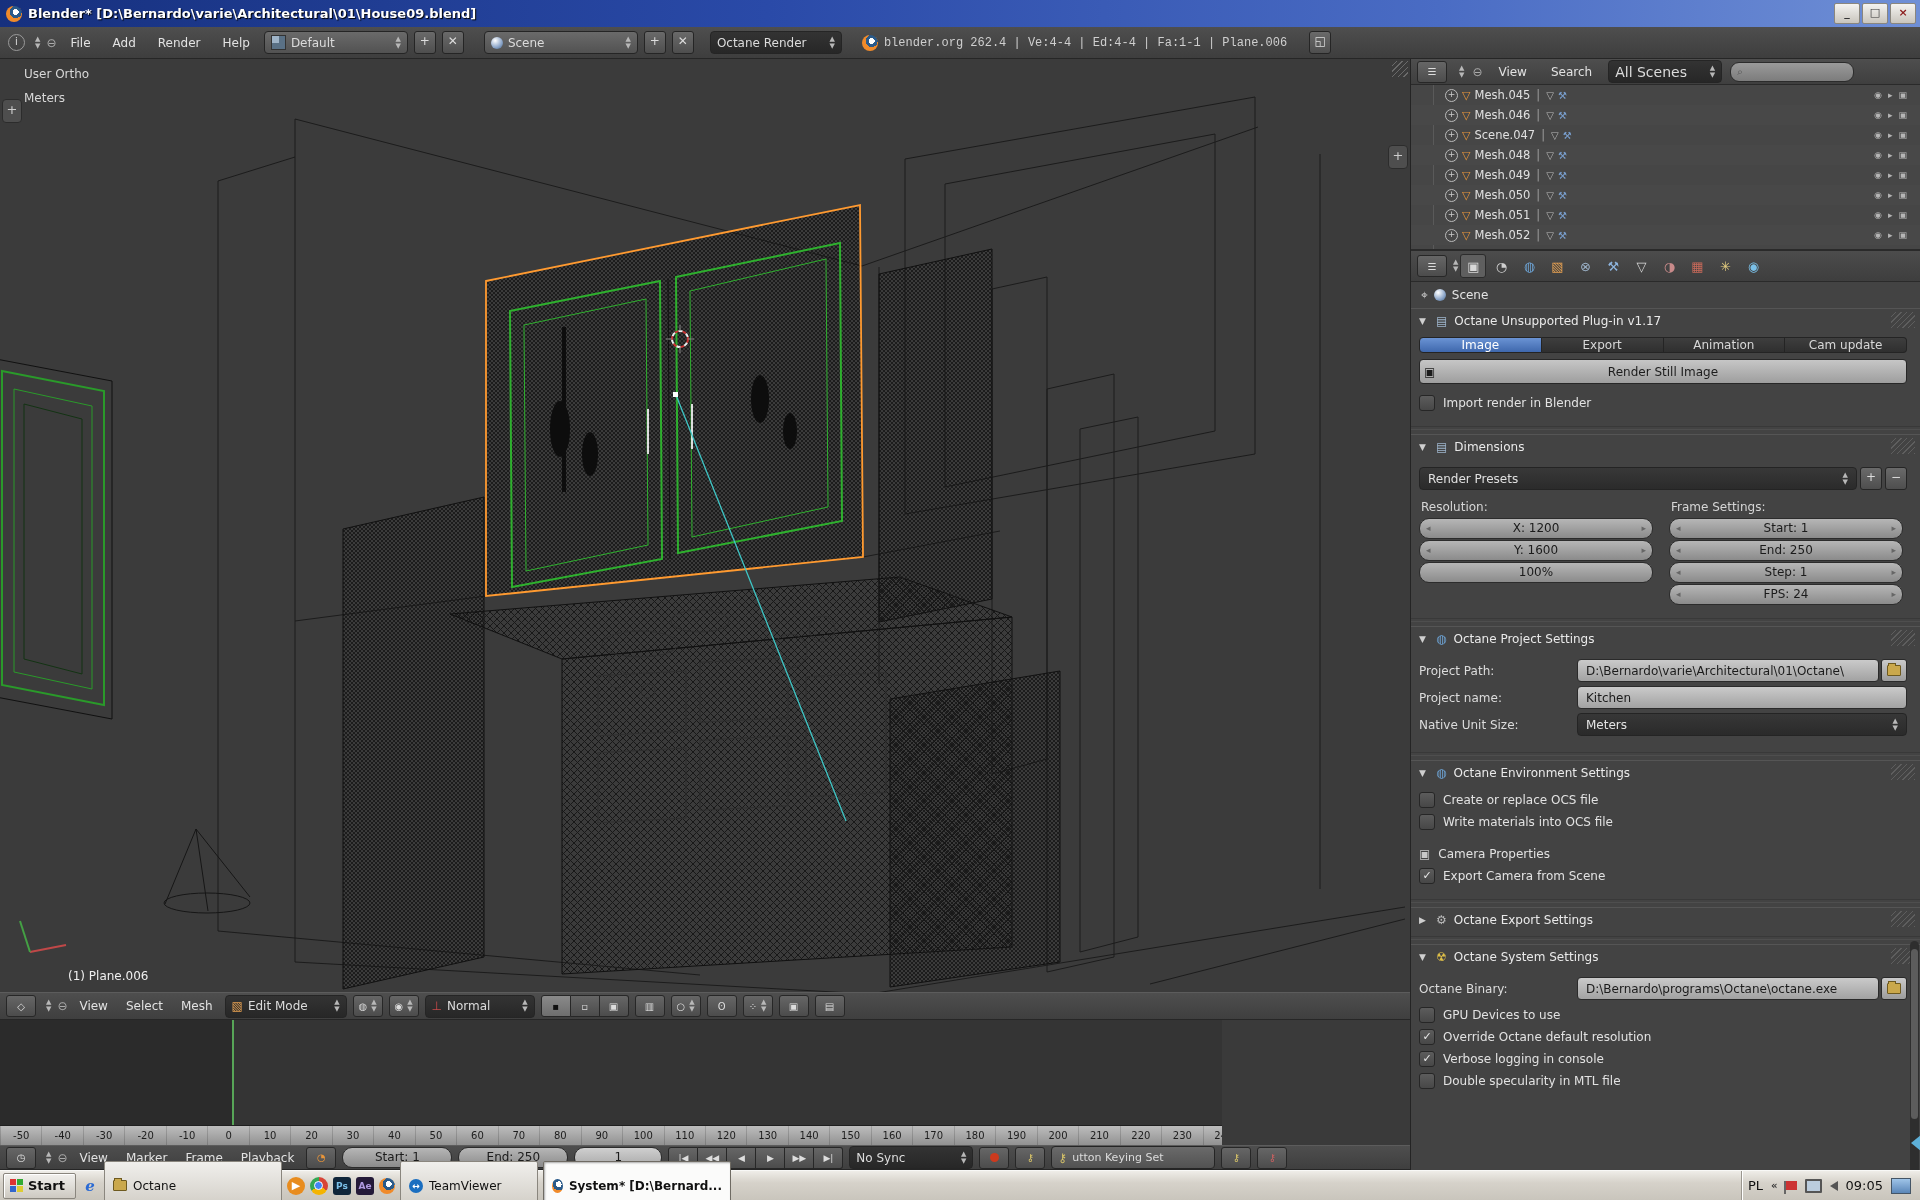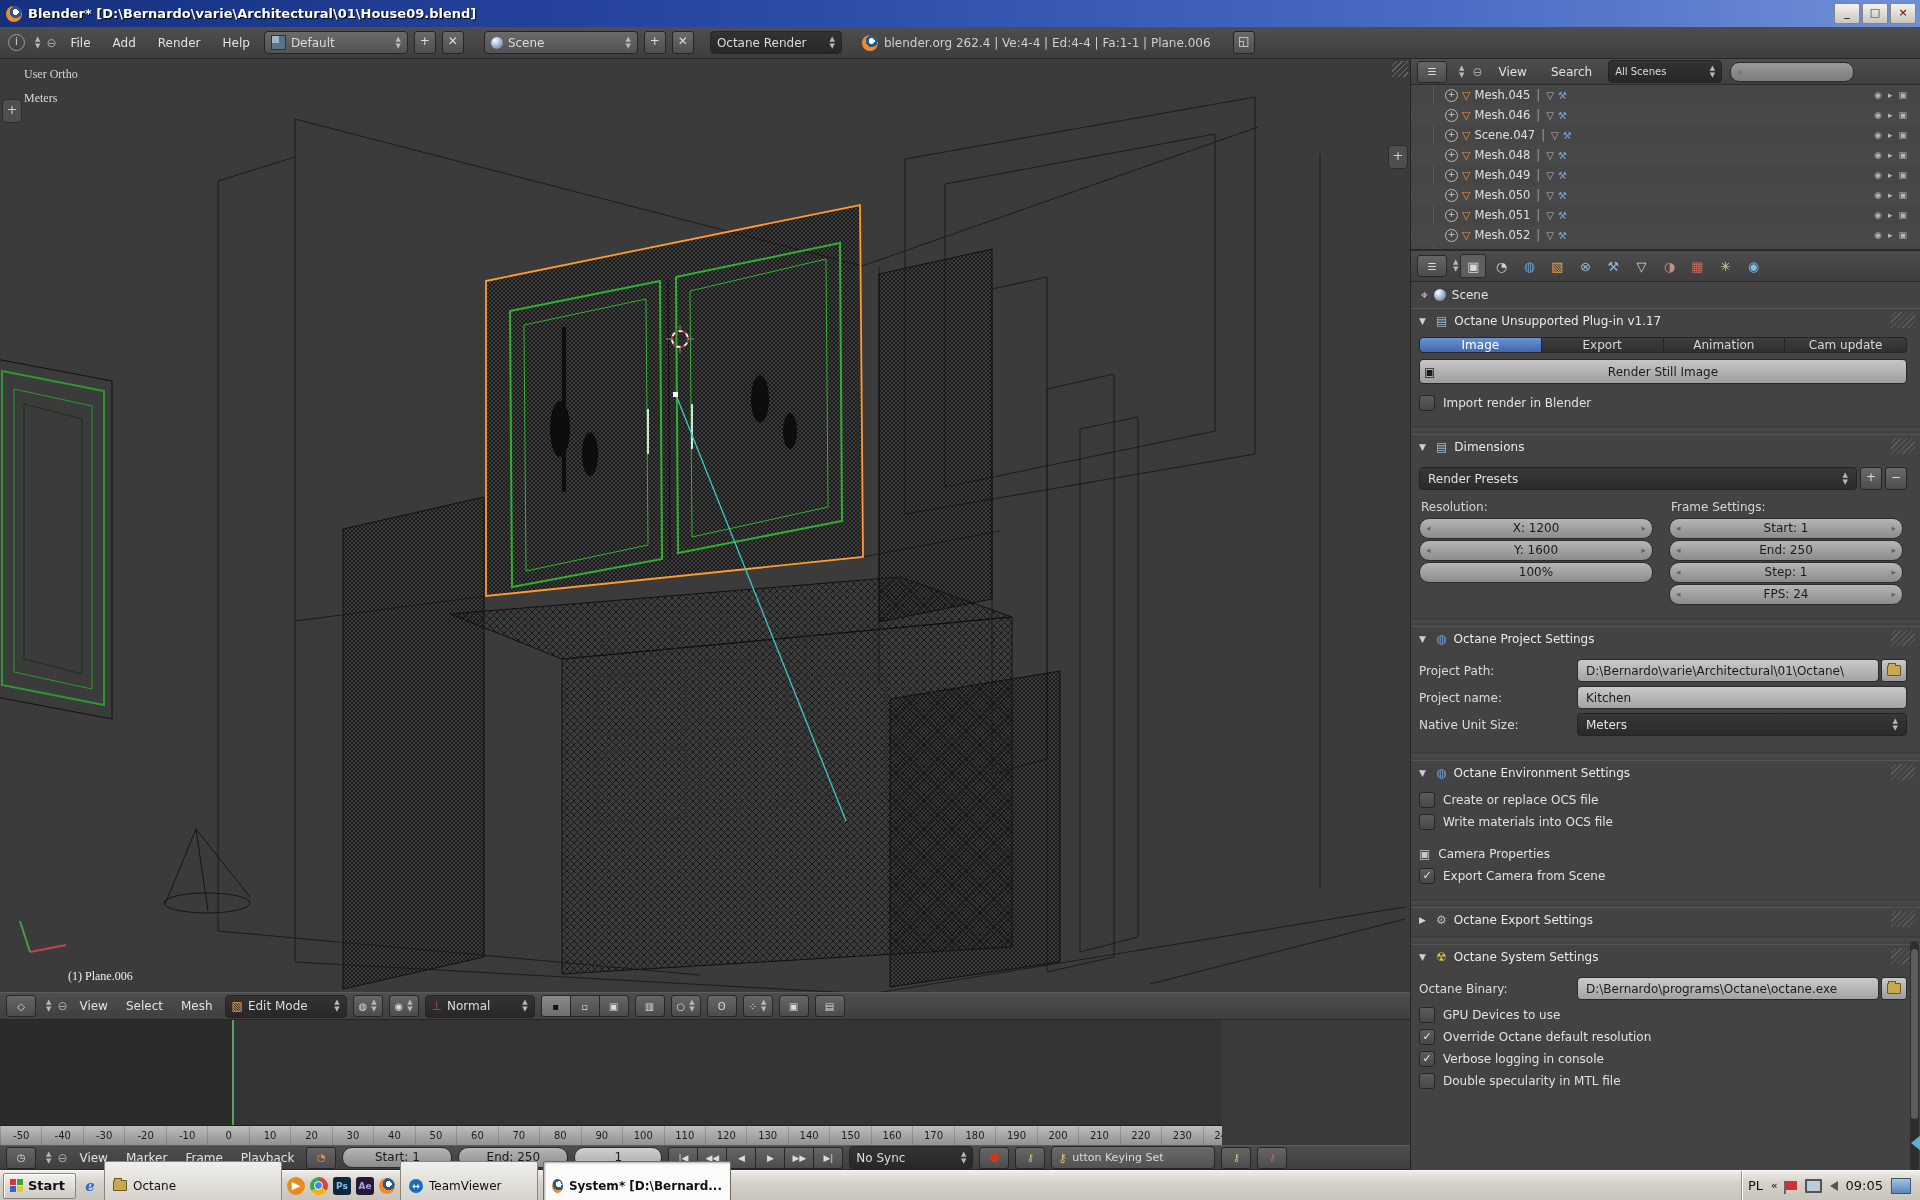--- a/index.html
+++ b/index.html
@@ -22,28 +22,28 @@
   .infobar{position:absolute;left:0;top:27px;width:1920px;height:32px;
     background:linear-gradient(#4e4e4e,#3e3e3e);border-bottom:1px solid #262626;
     display:flex;align-items:center;gap:6px;padding:0 8px;box-sizing:border-box;}
   .menu-label{padding:0 8px;color:#e2e2e2;}
   .updown{color:#b8b8b8;font-size:7px;line-height:7px;display:inline-flex;flex-direction:column;margin-left:4px;}
   .dd{display:inline-flex;align-items:center;height:21px;border-radius:4px;border:1px solid #252525;
     background:linear-gradient(#6a6a6a,#525252);padding:0 6px;gap:5px;}
   .dd.dark{background:linear-gradient(#333,#272727);}
   .sq-btn{width:20px;height:21px;border-radius:3px;border:1px solid #252525;background:linear-gradient(#6a6a6a,#4e4e4e);
     color:#ddd;text-align:center;line-height:19px;font-size:12px;}
-  .status-txt{color:#cfcfcf;}
+  .status-txt{color:#cfcfcf;font-family:Liberation Mono, monospace;}
   .grid-icon{width:13px;height:13px;background:#9fb4c8;border:1px solid #333;box-shadow:inset -6px -6px 0 #5a7186;}
   .ball-icon{width:12px;height:12px;border-radius:50%;background:radial-gradient(circle at 35% 30%,#fff,#8aa4c8 60%,#44607e);}
   .cicon{width:15px;height:15px;border-radius:50%;border:1px solid #9a9a9a;color:#ddd;font-size:10px;
     line-height:14px;text-align:center;display:inline-block;}
   
   .viewport{position:absolute;left:0;top:59px;width:1410px;height:933px;background:#3b3b3b;overflow:hidden;}
-  .vp-label{position:absolute;color:#d8d8d8;font-size:12px;font-family:Liberation Serif, serif;}
+  .vp-label{position:absolute;color:#d8d8d8;font-size:12px;}
   .plus-tab{position:absolute;width:18px;height:22px;background:#4e4e4e;border:1px solid #2c2c2c;border-radius:4px;
     color:#ccc;text-align:center;line-height:20px;font-size:13px;}
   .corner-grip{position:absolute;right:2px;top:2px;width:16px;height:16px;
     background:repeating-linear-gradient(135deg,transparent 0 3px,#6a6a6a 3px 4px);}
   
   .ebar{position:absolute;display:flex;align-items:center;gap:6px;padding:0 6px;box-sizing:border-box;
     background:linear-gradient(#4e4e4e,#3f3f3f);border-top:1px solid #5c5c5c;border-bottom:1px solid #262626;}
   .ebar .menu-label{padding:0 6px;}
   .mini-btn{height:20px;min-width:22px;border-radius:3px;border:1px solid #272727;background:linear-gradient(#666,#4c4c4c);
     display:inline-flex;align-items:center;justify-content:center;color:#ddd;font-size:10px;padding:0 3px;}
@@ -460,21 +460,21 @@
       <div class="ol-header">
         <span class="mini-btn">☰</span>
         <span class="updown">
             <span>▲</span>
             <span>▼</span>
           </span>
         <span style="color:#aaa">⊖</span>
         <span class="menu-label">View</span>
         <span class="menu-label">Search</span>
         <span class="dd dark" style="width:100px">
-          <span style="font-size:10px">All Scenes</span>
+          <span style="font-size:14px">All Scenes</span>
           <span class="updown" style="margin-left:auto">
               <span>▲</span>
               <span>▼</span>
             </span>
         </span>
         <span class="search-field">
           <span style="font-size:10px;color:#555">⌕</span>
         </span>
       </div>
       <div style="position:relative">

